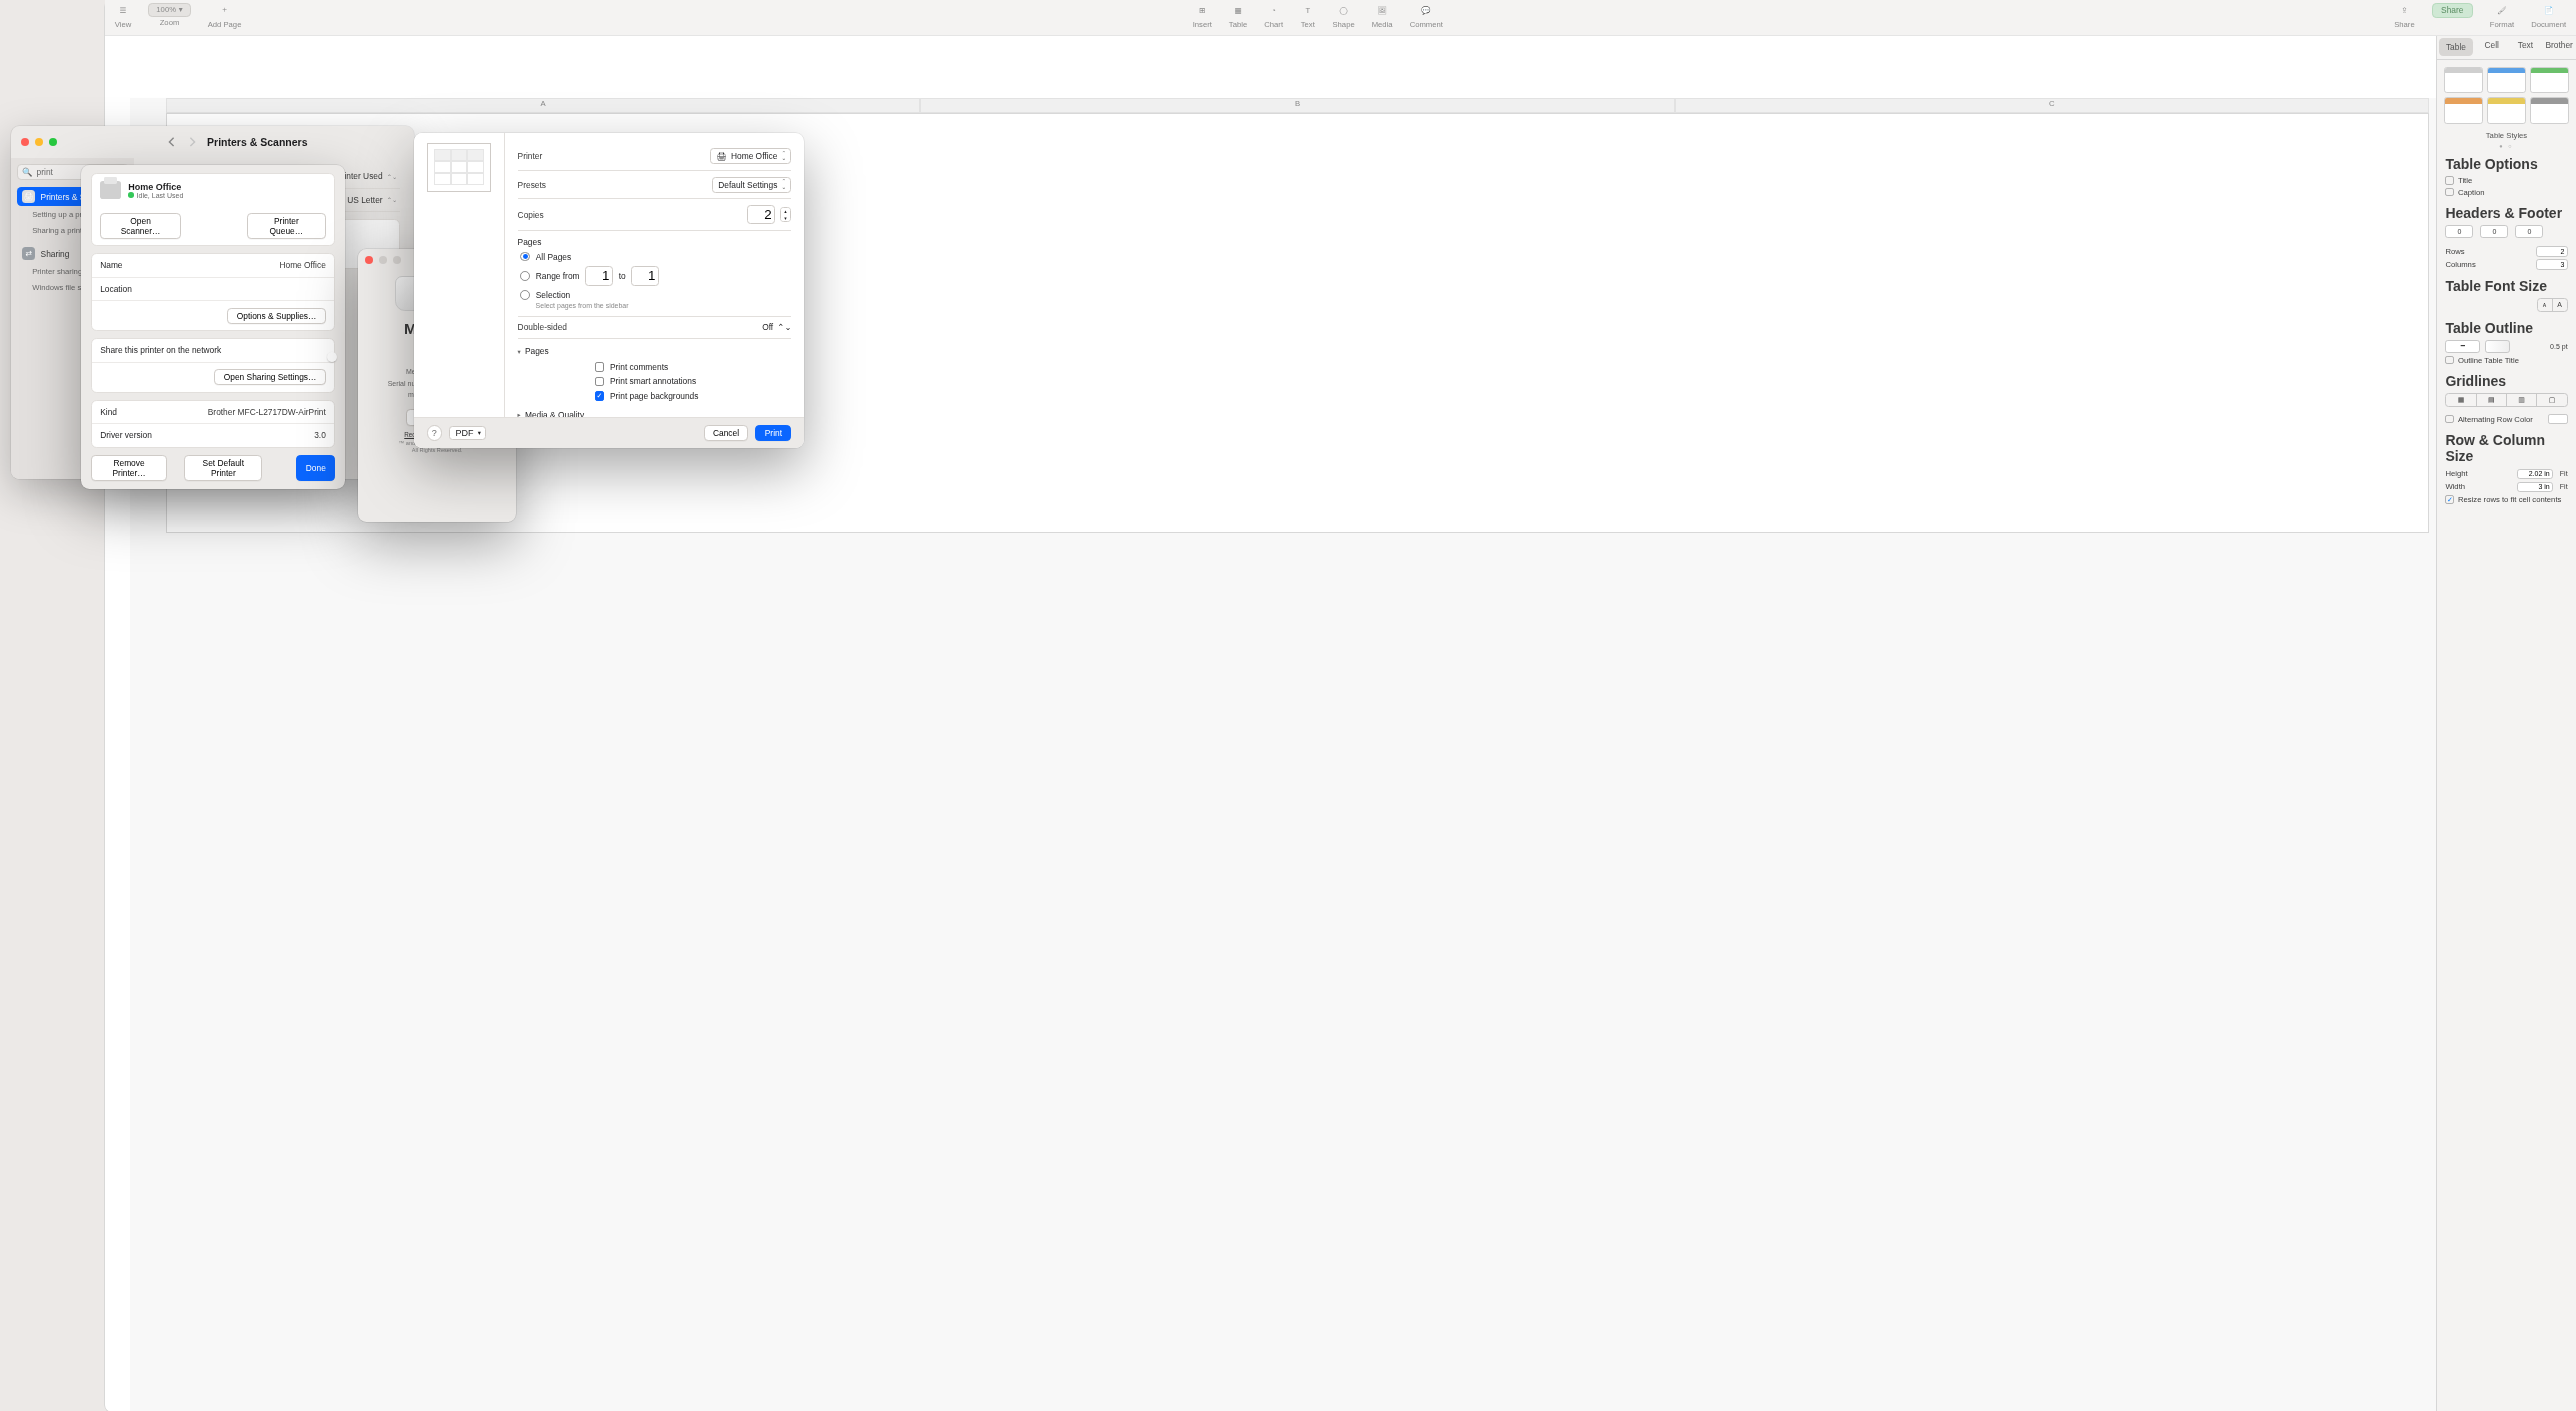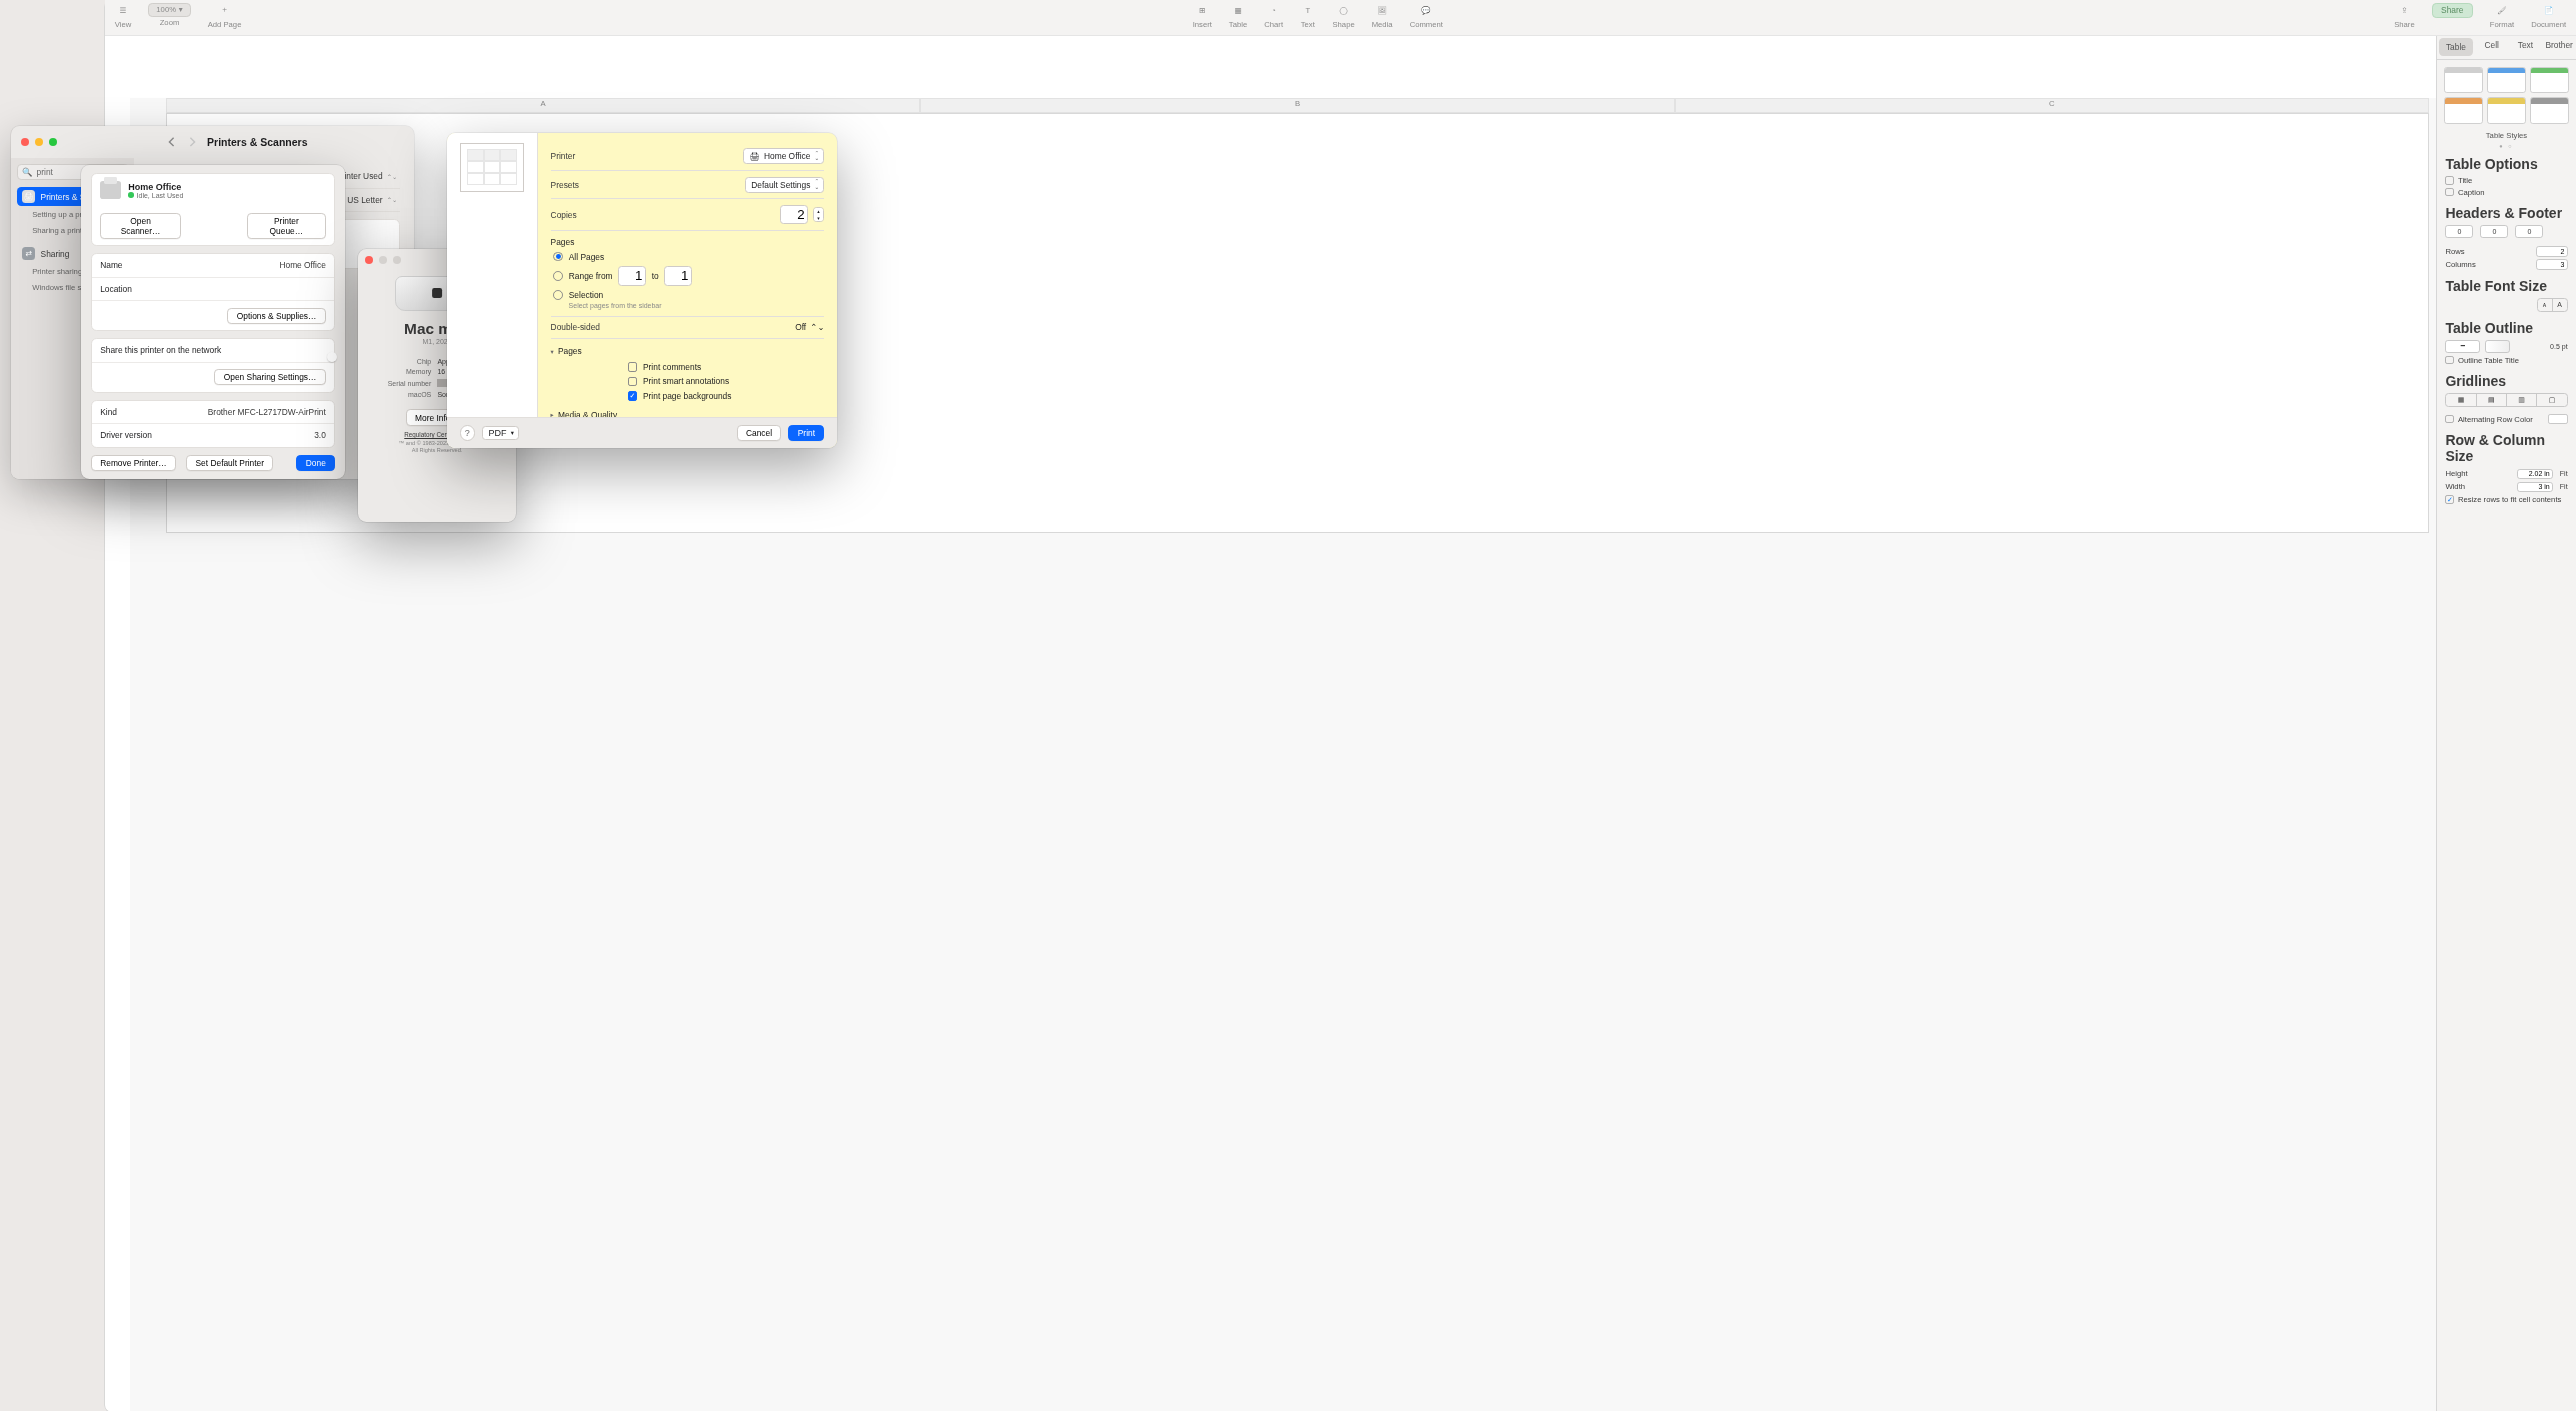--- a/index.html
+++ b/index.html
@@ -105,21 +105,21 @@
 .spec-tbl{width:100%;font-size:7px;}
 .spec-tbl td{padding:0.7px 2.1px;}
 .spec-tbl td:first-child{text-align:right;color:#6a6a6a;width:48%;}
 .spec-tbl td:last-child{text-align:left;}
 .serial-blk{display:inline-block;width:63px;height:8.4px;background:#b8b5b2;}
 .about-btn{display:inline-block;margin-top:8.4px;}
 .reg-link{font-size:6.3px;text-decoration:underline;margin-top:5.6px;display:block;}
 .copyright{font-size:5.6px;color:#8a8a8a;margin-top:1.4px;}
 
 
-.print-dlg{position:absolute;left:414px;top:133px;width:390px;height:315px;background:#fef9c3;border-radius:8.4px;box-shadow:0 21px 56px rgba(0,0,0,.35),0 0 0 0.7px rgba(0,0,0,.08);display:flex;overflow:hidden;margin-left:33px;}
+.print-dlg{position:absolute;left:414px;top:133px;width:390px;height:315px;background:#ffffff;border-radius:8.4px;box-shadow:0 21px 56px rgba(0,0,0,.35),0 0 0 0.7px rgba(0,0,0,.08);display:flex;overflow:hidden;}
 .print-preview{width:91px;background:#fff;border-right:0.7px solid #e2dfdc;display:flex;flex-direction:column;align-items:center;padding:9.8px 4.2px;}
 .page-thumb{width:64px;height:49px;border:0.7px solid #cfcbc7;background:#fff;margin-bottom:5.6px;position:relative;}
 .page-thumb .mini-tbl{position:absolute;inset:5.6px;display:grid;grid-template-columns:repeat(3,1fr);grid-template-rows:repeat(3,1fr);}
 .page-thumb .mini-tbl div{border:0.7px solid #e6e6e6;}
 .page-thumb .mini-tbl div:nth-child(-n+3){background:#f0f0f0;}
 .page-count{font-size:7.7px;color:#6a6a6a;background:#fff;border:0.7px solid #cfcbc7;border-radius:2.8px;padding:1.4px 5.6px;margin-top:auto;}
 .print-form{flex:1;padding:9.8px 12.6px;font-size:8.4px;}
 .pf-row{display:flex;align-items:center;padding:5.6px 0;border-bottom:0.7px solid #e2dfdc;}
 .pf-row:last-of-type{border-bottom:none;}
 .pf-row .lbl{width:53px;color:#3a3a3a;}
@@ -440,21 +440,21 @@
     <div class="ps-row">
         <span>Kind</span>
         <span class="val">Brother MFC-L2717DW-AirPrint</span>
       </div>
     <div class="ps-row">
         <span>Driver version</span>
         <span class="val">3.0</span>
       </div>
   </div>
 
-  <div style="display:flex;gap:10px;">
+  <div style="display:flex;gap:17px;">
     <button class="btn">Remove Printer…</button>
     <button class="btn">Set Default Printer</button>
     <div style="flex:1"></div>
     <button class="btn blue">Done</button>
   </div>
 </div>
 
 <div class="about-win">
   <div class="traffic">
     <div class="tl"></div>

